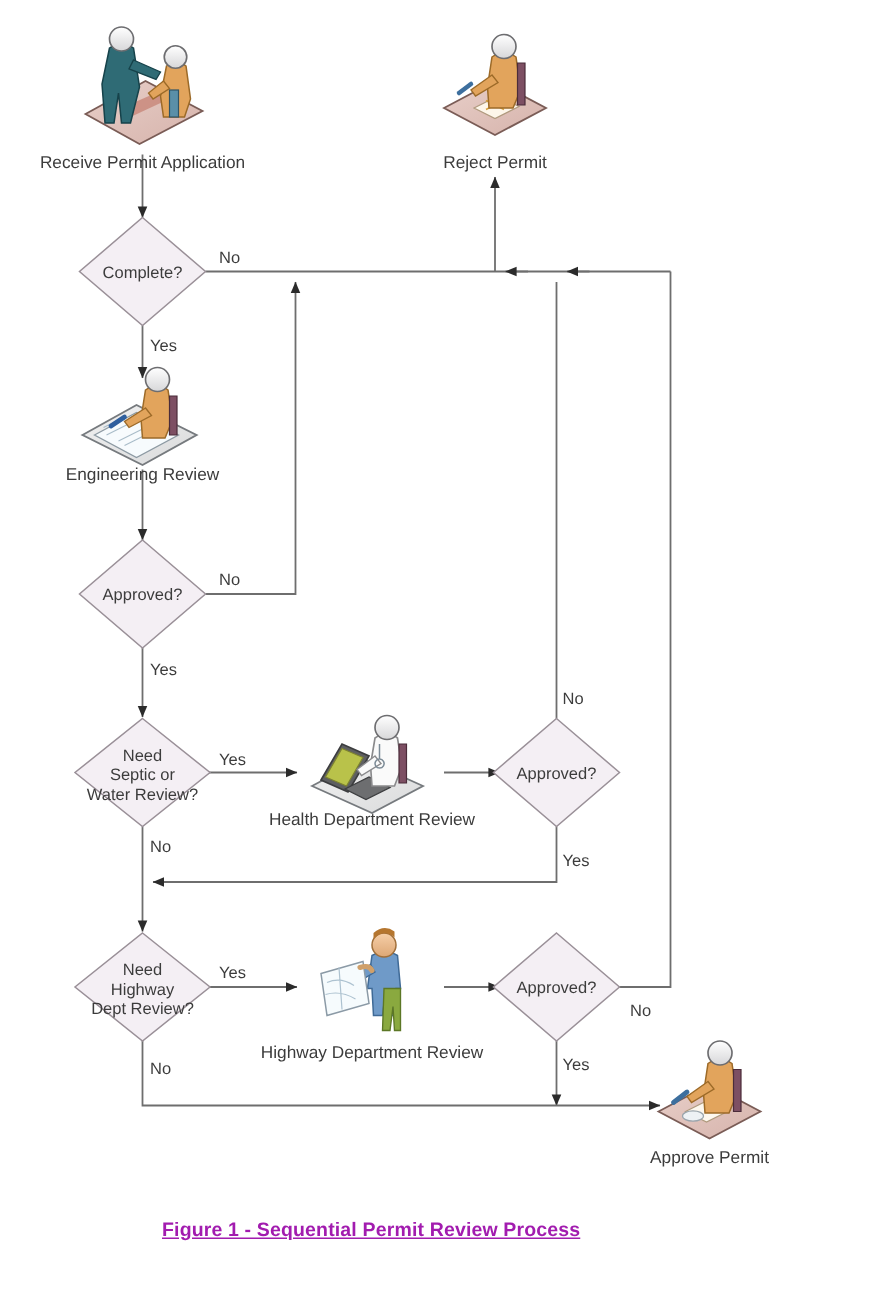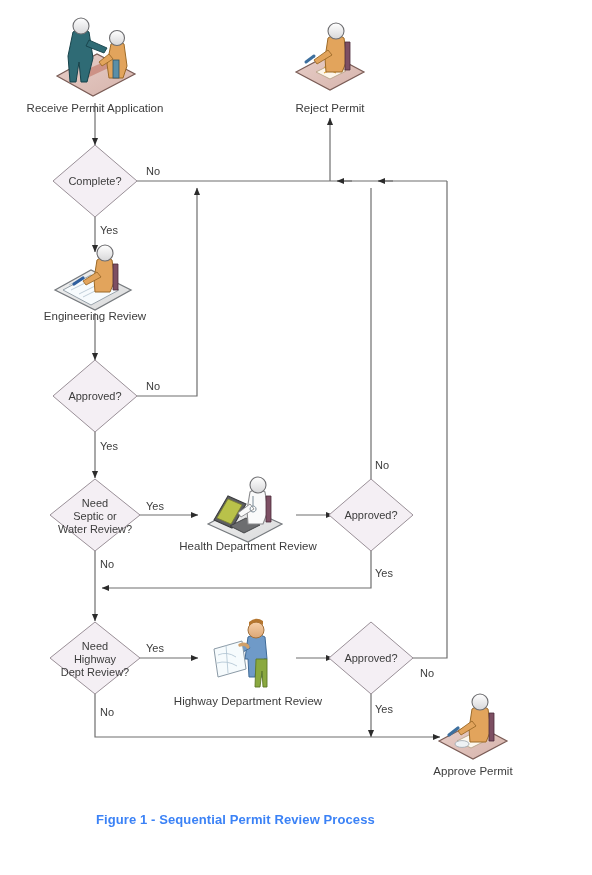--- a/index.html
+++ b/index.html
@@ -4,22 +4,22 @@
 <style>
   html,body{margin:0;padding:0;background:#ffffff;}
   body{width:592px;height:875px;font-family:"Liberation Sans",sans-serif;color:#3a3a3a;}
   #stage{position:relative;width:592px;height:875px;overflow:hidden;background:#fff;}
   svg#flow{position:absolute;left:0;top:0;width:592px;height:875px;}
   .nodelbl{font-family:"Liberation Sans",sans-serif;font-size:11.5px;fill:#3c3c3c;}
   .dialbl{font-family:"Liberation Sans",sans-serif;font-size:11px;fill:#3c3c3c;}
   .edgelbl{font-family:"Liberation Sans",sans-serif;font-size:11px;fill:#3c3c3c;}
   .diamond{fill:#f4eff4;stroke:#9a9098;stroke-width:1;}
   .edge{stroke:#6e6e6e;stroke-width:1.2;fill:none;}
-  .caption{position:absolute;left:96px;top:812px;font-family:"Liberation Sans",sans-serif;
-           font-size:13px;font-weight:bold;color:#3b82f6;letter-spacing:.1px;}
+  .caption{position:absolute;left:108px;top:812px;font-family:"Liberation Sans",sans-serif;
+           font-size:13px;font-weight:bold;color:#a21caf;letter-spacing:.1px;text-decoration:underline;}
 </style>
 </head>
 <body>
 
 <div id="stage">
 
   <svg id="flow" viewBox="0 0 592 875">
     <defs>
       <marker id="arrHead" markerWidth="9" markerHeight="9" refX="7.4" refY="3.6" orient="auto" markerUnits="userSpaceOnUse">
         <path d="M0,0.4 L7.6,3.6 L0,6.8 z" fill="#2b2b2b"></path>

